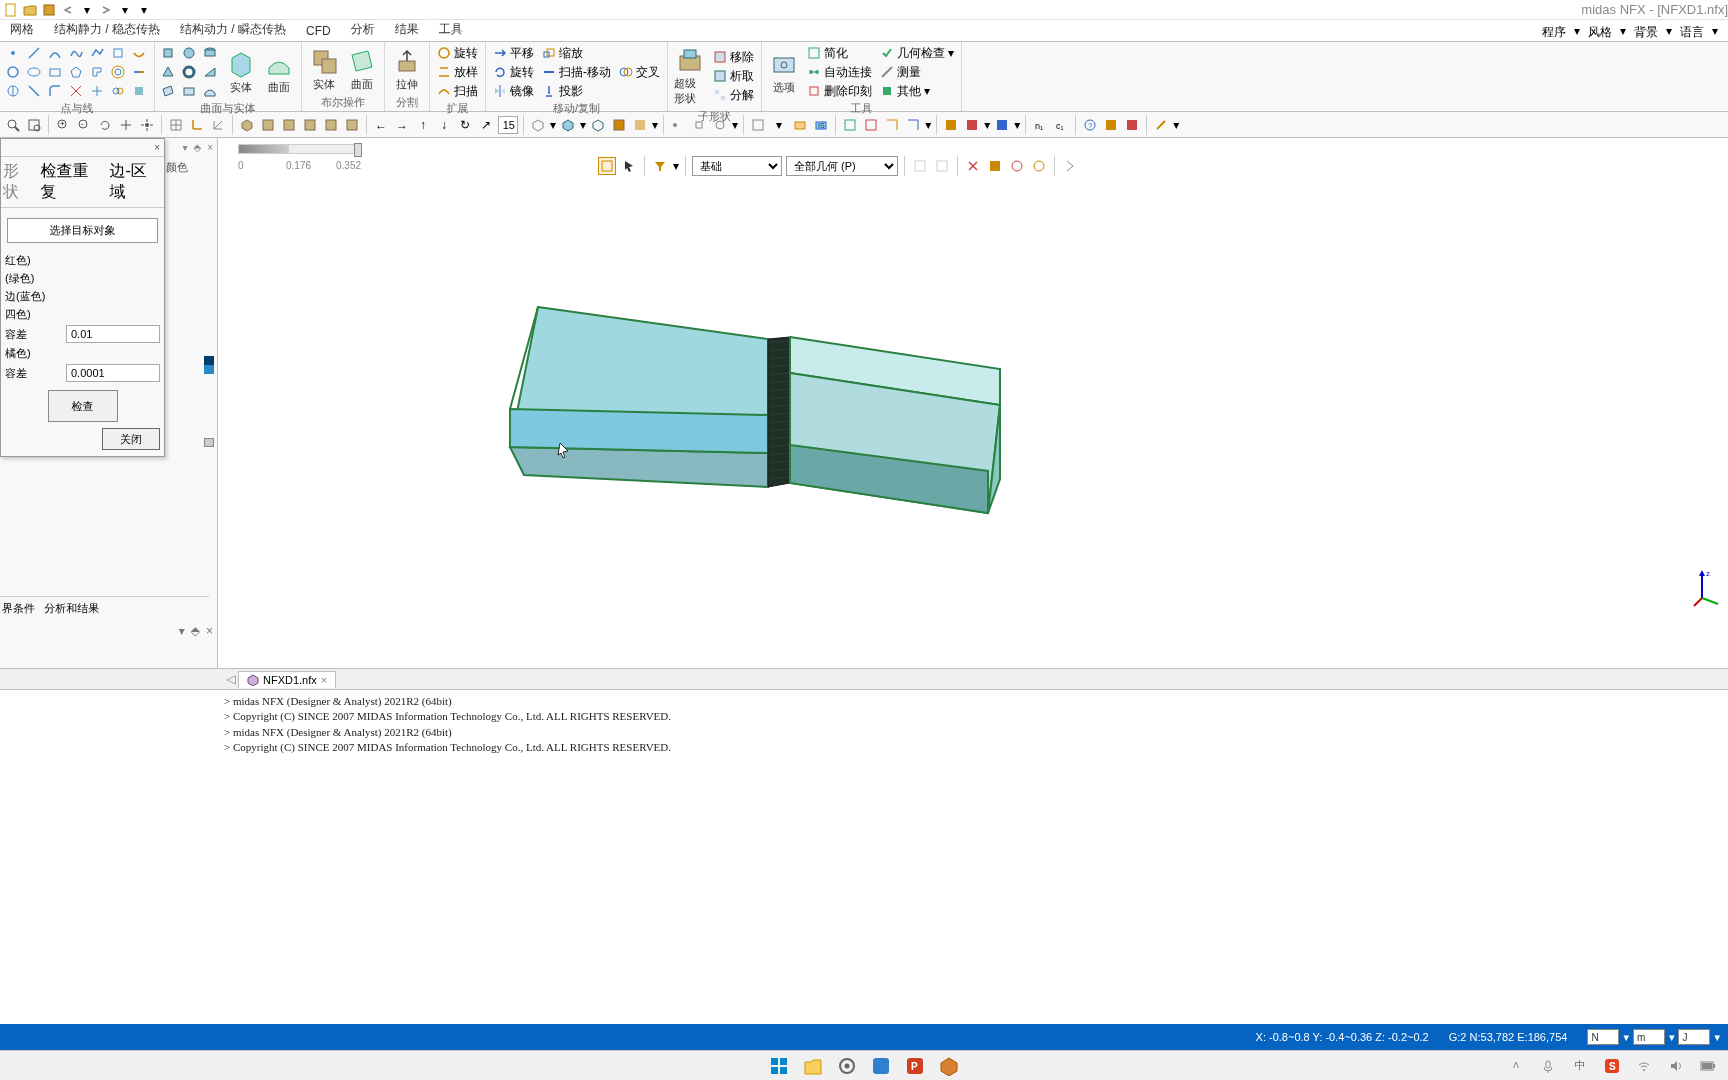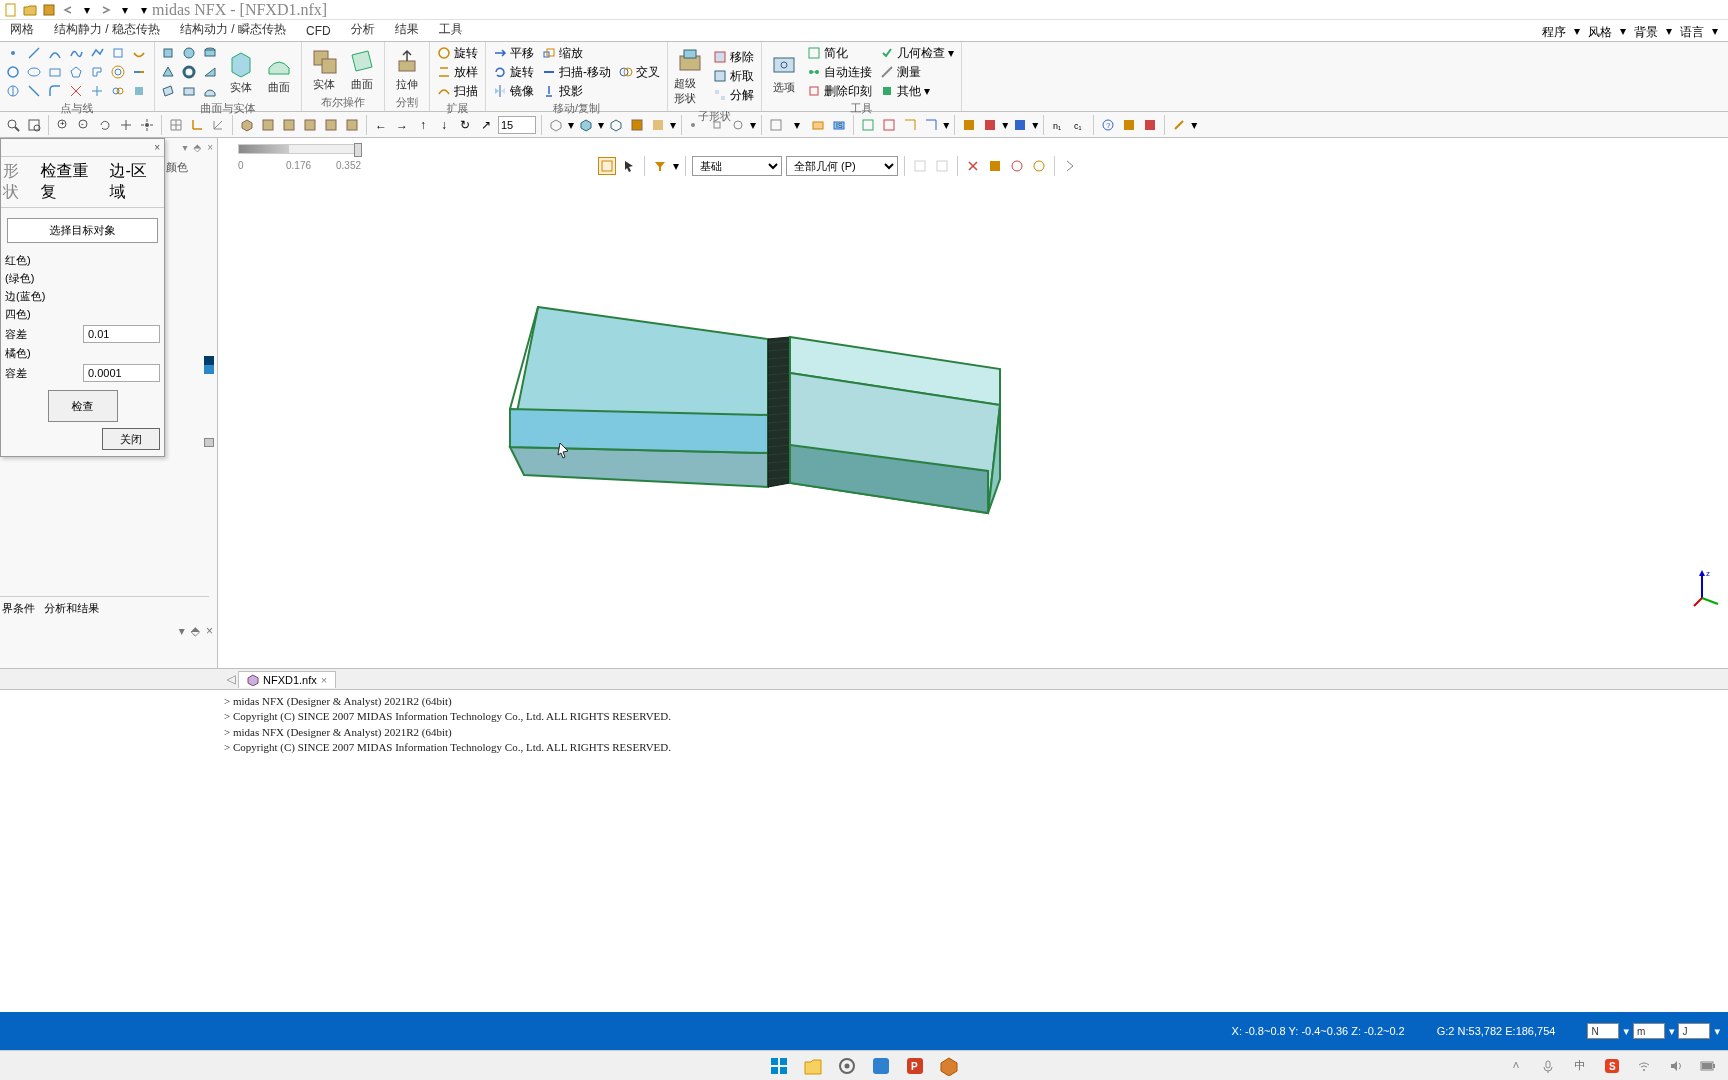--- a/index.html
+++ b/index.html
@@ -2,21 +2,21 @@
 <html><head>
 <meta charset="utf-8">
 <style>
 * { margin: 0; padding: 0; box-sizing: border-box; font-family: "Microsoft YaHei", Tahoma, sans-serif; }
 body { width: 1728px; height: 1080px; background: #fff; overflow: hidden; position: relative; font-size: 12px; }
 
 
 .title-bar { height: 20px; background: #fff; display: flex; align-items: center; border-bottom: 1px solid #e0e0e0; }
 .qat { display: flex; gap: 3px; padding-left: 3px; align-items: center; }
 .qat-btn { width: 16px; height: 16px; display: flex; align-items: center; justify-content: center; cursor: pointer; }
-.title-text { flex: 1; text-align: left; color: #888; font-size: 16px; font-family: Liberation Serif, serif; }
+.title-text { flex: 1; text-align: right; color: #888; font-size: 13px; }
 
 
 .ribbon-tabs { height: 22px; display: flex; align-items: flex-end; background: #fff; border-bottom: 1px solid #c0c0c0; }
 .rtab { padding: 3px 10px; cursor: pointer; font-size: 12px; color: #333; }
 .rtab-right { margin-left: auto; display: flex; gap: 8px; padding-right: 10px; color: #000000; }
 .rtab-right span { cursor: pointer; }
 
 
 .ribbon-body { height: 70px; display: flex; border-bottom: 1px solid #c0c0c0; background: #f8f8f8; }
 .rgroup { display: flex; flex-direction: column; border-right: 1px solid #d8d8d8; padding: 2px 4px 0; }
@@ -29,36 +29,36 @@
 .rbtn-small { display: flex; align-items: center; gap: 3px; cursor: pointer; height: 18px; padding: 0 3px; }
 .rbtn-small .ico { width: 14px; height: 14px; }
 .rbtn-icon { width: 18px; height: 18px; display: flex; align-items: center; justify-content: center; cursor: pointer; }
 .icon-grid { display: grid; grid-template-columns: repeat(7, 20px); grid-auto-rows: 18px; gap: 1px; }
 .icon-grid-3 { display: grid; grid-template-columns: repeat(3, 20px); grid-auto-rows: 18px; gap: 1px; }
 
 
 .toolbar2 { height: 26px; display: flex; align-items: center; gap: 3px; padding: 0 4px; border-bottom: 1px solid #c0c0c0; background: #f8f8f8; }
 .tb-sep { width: 1px; height: 20px; background: #ccc; margin: 0 2px; }
 .tb-btn { width: 18px; height: 18px; cursor: pointer; display: flex; align-items: center; justify-content: center; }
-.tb-input { width: 38px; height: 18px; font-size: 11px; padding: 0 2px; border: 1px solid #aaa; }
+.tb-input { width: 20px; height: 18px; font-size: 11px; padding: 0 2px; border: 1px solid #aaa; text-align: right; }
 
 
 .main { display: flex; height: 530px; position: relative; }
 .left-panel { width: 218px; border-right: 1px solid #c0c0c0; background: #f8f8f8; position: relative; }
 .viewport { flex: 1; background: #fff; position: relative; overflow: hidden; }
 
 
 .dialog { position: absolute; left: 0; top: 0; width: 165px; background: #f8f8f8; border: 1px solid #999; z-index: 10; box-shadow: 2px 2px 4px rgba(0,0,0,.2); }
 .dialog-hdr { height: 18px; display: flex; justify-content: flex-end; align-items: center; gap: 6px; padding-right: 4px; border-bottom: 1px solid #ccc; }
 .dialog-hdr span { cursor: pointer; font-size: 10px; color: #555; }
 .dialog-tabs { display: flex; gap: 6px; padding: 4px 2px; font-size: 16px; border-bottom: 1px solid #ccc; }
 .dialog-body { padding: 6px 4px; }
 .dlg-select { border: 1px solid #999; text-align: center; padding: 4px; margin: 4px 2px 10px; font-size: 11px; background: #fff; }
 .dlg-row { display: flex; align-items: center; justify-content: space-between; margin: 3px 0; font-size: 11px; }
-.dlg-input { width: 77px; height: 18px; border: 1px solid #aaa; padding: 0 4px; font-size: 11px; }
+.dlg-input { width: 94px; height: 18px; border: 1px solid #aaa; padding: 0 4px; font-size: 11px; }
 .dlg-btn { width: 70px; height: 32px; border: 1px solid #888; background: #f0f0f0; cursor: pointer; font-size: 11px; }
 .dlg-btn-wide { width: 58px; height: 22px; border: 1px solid #666; background: #f0f0f0; cursor: pointer; font-size: 11px; }
 
 
 .panel-sec { padding: 4px 2px; font-size: 11px; border-top: 1px solid #ccc; }
 .panel-hdr2 { height: 18px; display: flex; justify-content: flex-end; align-items: center; gap: 6px; padding-right: 4px; color: #777; }
 
 
 .ruler { position: absolute; top: 0; left: 20px; right: 0; height: 30px; }
 .ruler-track { position: absolute; top: 6px; left: 0; width: 120px; height: 10px; border: 1px solid #ccc; background: #eee; }
@@ -85,21 +85,21 @@
 .doc-scroll { width: 14px; text-align: center; cursor: pointer; color: #888; }
 .doc-tab { display: flex; align-items: center; gap: 4px; padding: 2px 8px; background: #fff; border: 1px solid #c0c0c0; border-bottom: none; font-size: 11px; }
 .doc-close { cursor: pointer; color: #888; }
 
 
 .output { padding: 4px 8px 0 224px; }
 .out-title { font-size: 11px; margin-bottom: 4px; }
 .out-line { font-size: 11px; font-family: Tahoma; line-height: 1.4; color: #222; }
 
 
-.status-bar { position: absolute; bottom: 30px; left: 0; right: 0; height: 38px; background: #0563c1; color: #fff; display: flex; align-items: center; justify-content: flex-end; font-size: 11px; padding: 0 8px; gap: 32px; }
+.status-bar { position: absolute; bottom: 30px; left: 0; right: 0; height: 26px; background: #0563c1; color: #fff; display: flex; align-items: center; justify-content: flex-end; font-size: 11px; padding: 0 8px; gap: 20px; }
 .status-right { display: flex; align-items: center; gap: 4px; }
 .status-box { width: 32px; height: 16px; background: #fff; border: 1px solid #888; color: #333; text-align: left; padding: 0 3px; font-size: 10px; }
 
 
 .taskbar { position: absolute; bottom: 0; left: 0; right: 0; height: 30px; background: #f0f0f0; display: flex; align-items: center; border-top: 1px solid #ccc; }
 .taskbar-center { margin: 0 auto; display: flex; gap: 10px; }
 .tb-icon { width: 24px; height: 24px; cursor: pointer; display: flex; align-items: center; justify-content: center; }
 .taskbar-right { position: absolute; right: 8px; display: flex; gap: 8px; align-items: center; }
 
 

